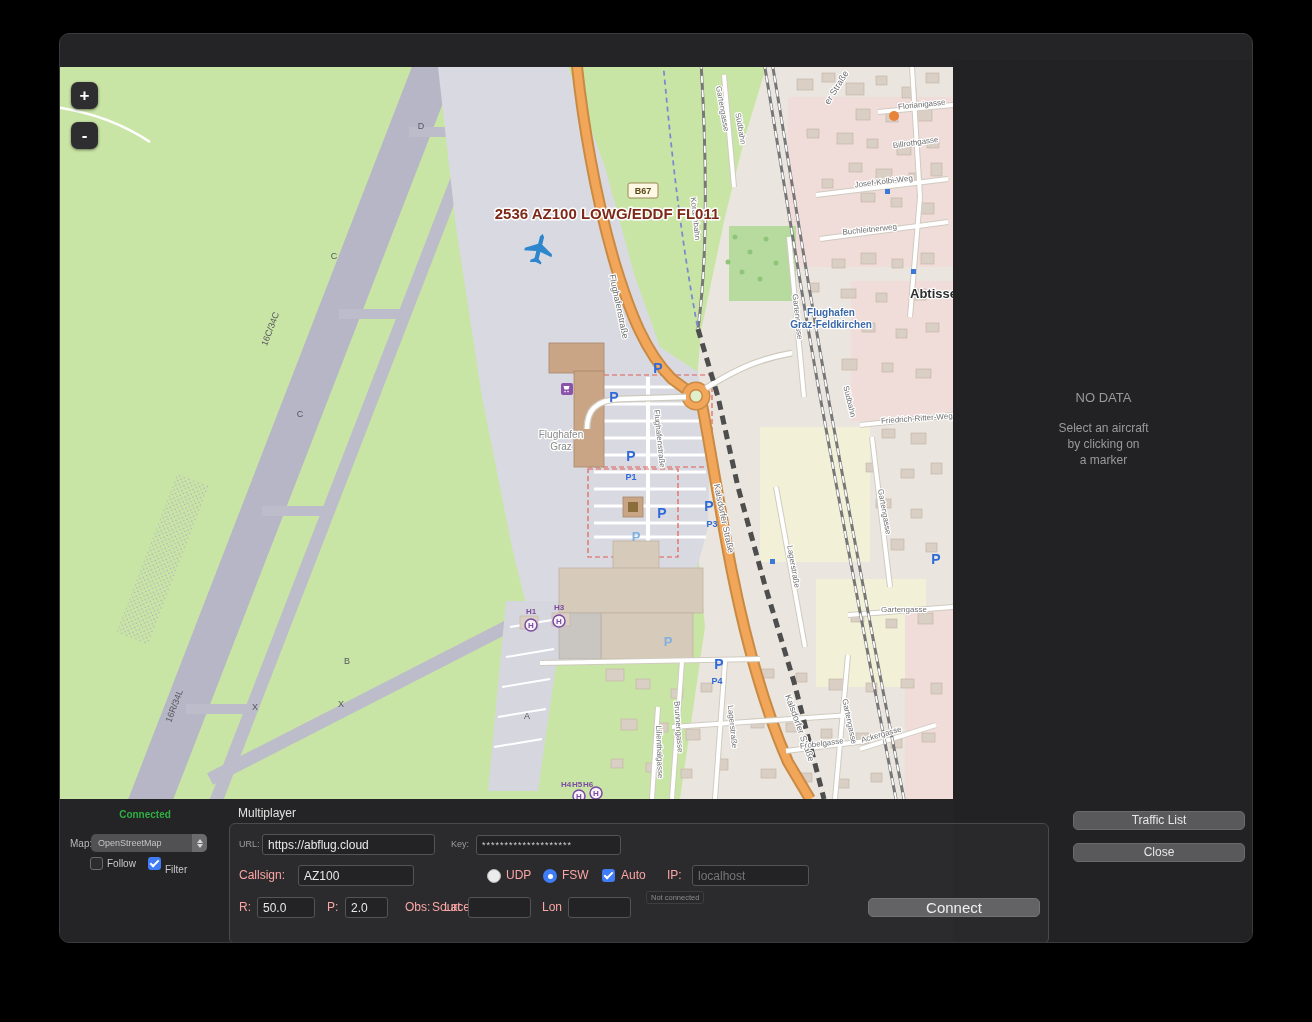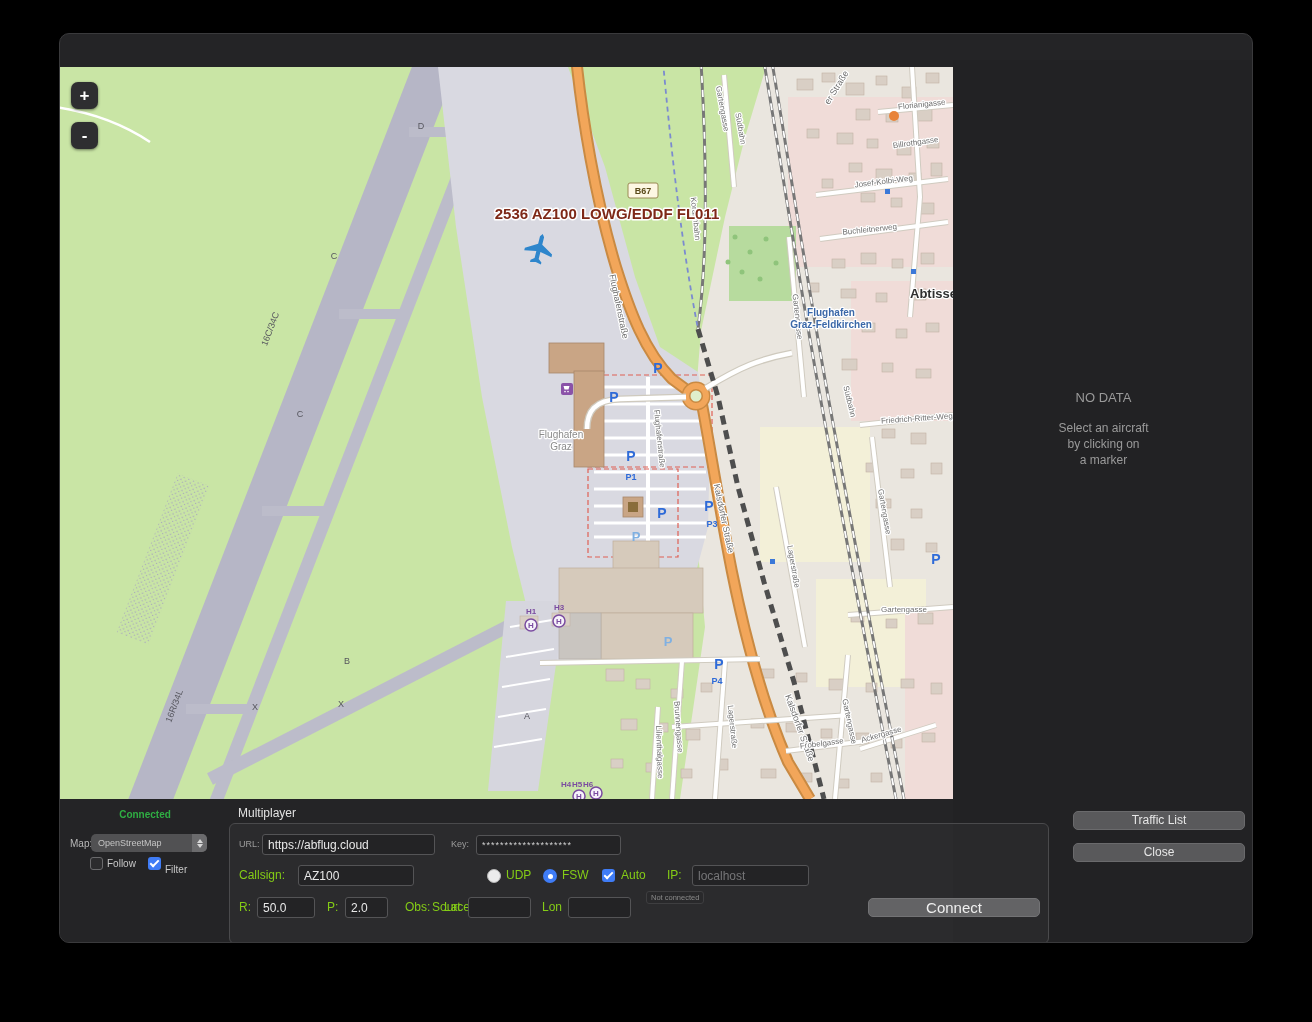--- a/index.html
+++ b/index.html
@@ -32,21 +32,21 @@
   .arrow-down{width:0;height:0;border-left:3px solid transparent;border-right:3px solid transparent;border-top:4px solid #d8d8d8;}
   .cb{position:absolute;width:13px;height:13px;border-radius:3px;box-sizing:border-box;}
   .cb.unchecked{background:#2c2c2e;border:1px solid #6a6a6c;}
   .cb.checked{background:#3f7cf6;}
   .cb.checked::after{content:"";position:absolute;left:4px;top:1px;width:3px;height:7px;border:solid #fff;border-width:0 2px 2px 0;transform:rotate(45deg);}
   .cblabel{position:absolute;font-size:10px;color:#c8c8c8;}
 
   .groupbox{position:absolute;left:169px;top:24px;width:818px;height:119px;border:1px solid #4a4a4c;border-radius:6px;background:rgba(255,255,255,0.035);}
   .grouptitle{position:absolute;left:178px;top:7px;font-size:12px;color:#e2e2e2;}
   .tinylabel{position:absolute;font-size:9px;color:#9c9c9c;}
-  .formlabel{position:absolute;font-size:12px;color:#84cc16;}
+  .formlabel{position:absolute;font-size:12px;color:#fca5a5;}
   .field{position:absolute;background:#232325;border:1px solid #545456;border-radius:3px;color:#e8e8e8;font-size:12px;font-family:"Liberation Sans",sans-serif;padding:0 5px;box-sizing:border-box;height:21px;outline:none;}
   .field::placeholder{color:#767678;}
   .keyfield{font-size:9px;letter-spacing:1px;color:#d0d0d0;}
   .radio{position:absolute;width:14px;height:14px;border-radius:50%;box-sizing:border-box;}
   .radio.unsel{background:#ececec;border:1px solid #b5b5b5;}
   .radio.sel{background:#3f7cf6;}
   .radio.sel::after{content:"";position:absolute;left:4.5px;top:4.5px;width:5px;height:5px;border-radius:50%;background:#fff;}
   .badge{position:absolute;font-size:7.5px;color:#8a8a8a;background:#29292b;border:1px solid #3e3e40;border-radius:3px;padding:1px 4px;}
   .connectbtn{position:absolute;left:638px;top:74px;width:172px;height:19px;background:#636365;border:1px solid #737375;border-radius:5px;color:#efefef;font-size:15px;font-family:"Liberation Sans",sans-serif;padding:0;line-height:17px;}
 

